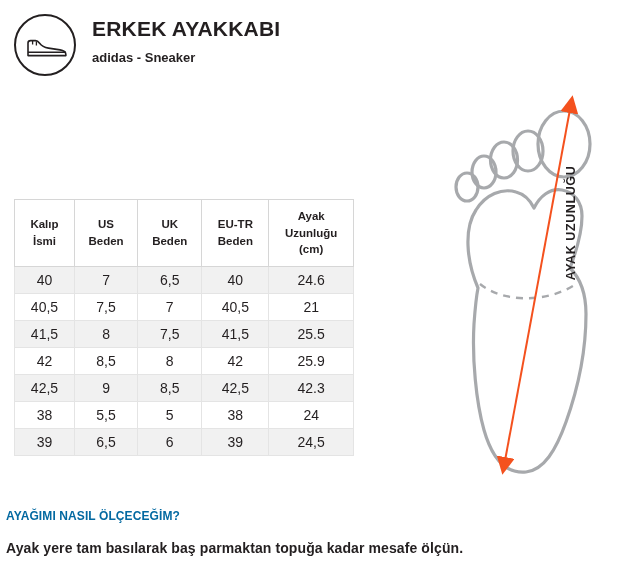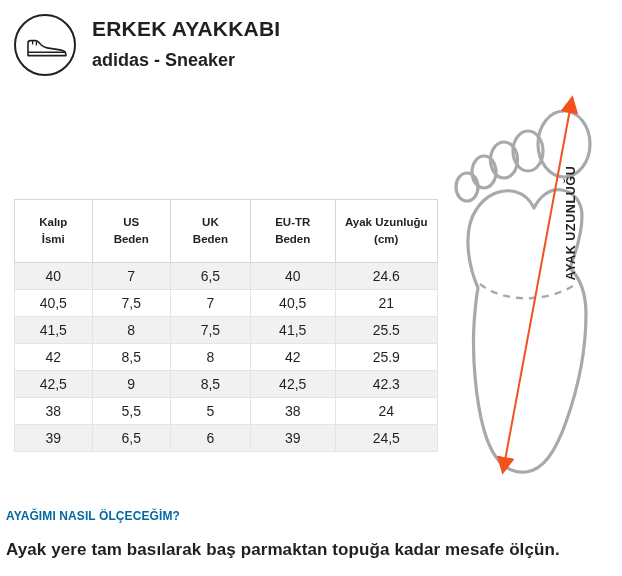--- a/index.html
+++ b/index.html
@@ -47,31 +47,31 @@
     top: 17px;
     font-size: 21px;
     font-weight: bold;
     letter-spacing: 0.2px;
     color: #231f20;
   }
   .header-sub {
     position: absolute;
     left: 92px;
     top: 50px;
-    font-size: 18px;
+    font-size: 13px;
     font-weight: bold;
     color: #231f20;
   }
 
   
   .size-table {
     position: absolute;
     left: 14px;
     top: 199px;
-    width: 424px;
+    width: 340px;
     border-collapse: collapse;
     font-size: 11.5px;
     border-radius: 6px;
   }
   .size-table th {
     border: 1px solid #d6d6d6;
     font-size: 11.5px;
     font-weight: bold;
     color: #231f20;
     padding: 8px 2px;
@@ -133,21 +133,21 @@
     top: 509px;
     font-size: 12px;
     font-weight: bold;
     color: #0369a1;
     letter-spacing: 0.1px;
   }
   .footer-a {
     position: absolute;
     left: 6px;
     top: 540px;
-    font-size: 17px;
+    font-size: 14px;
     font-weight: bold;
     color: #231f20;
     letter-spacing: 0.1px;
   }
 </style>
 </head>
 <body>
 
 <div class="header">
   <div class="logo-circle">

